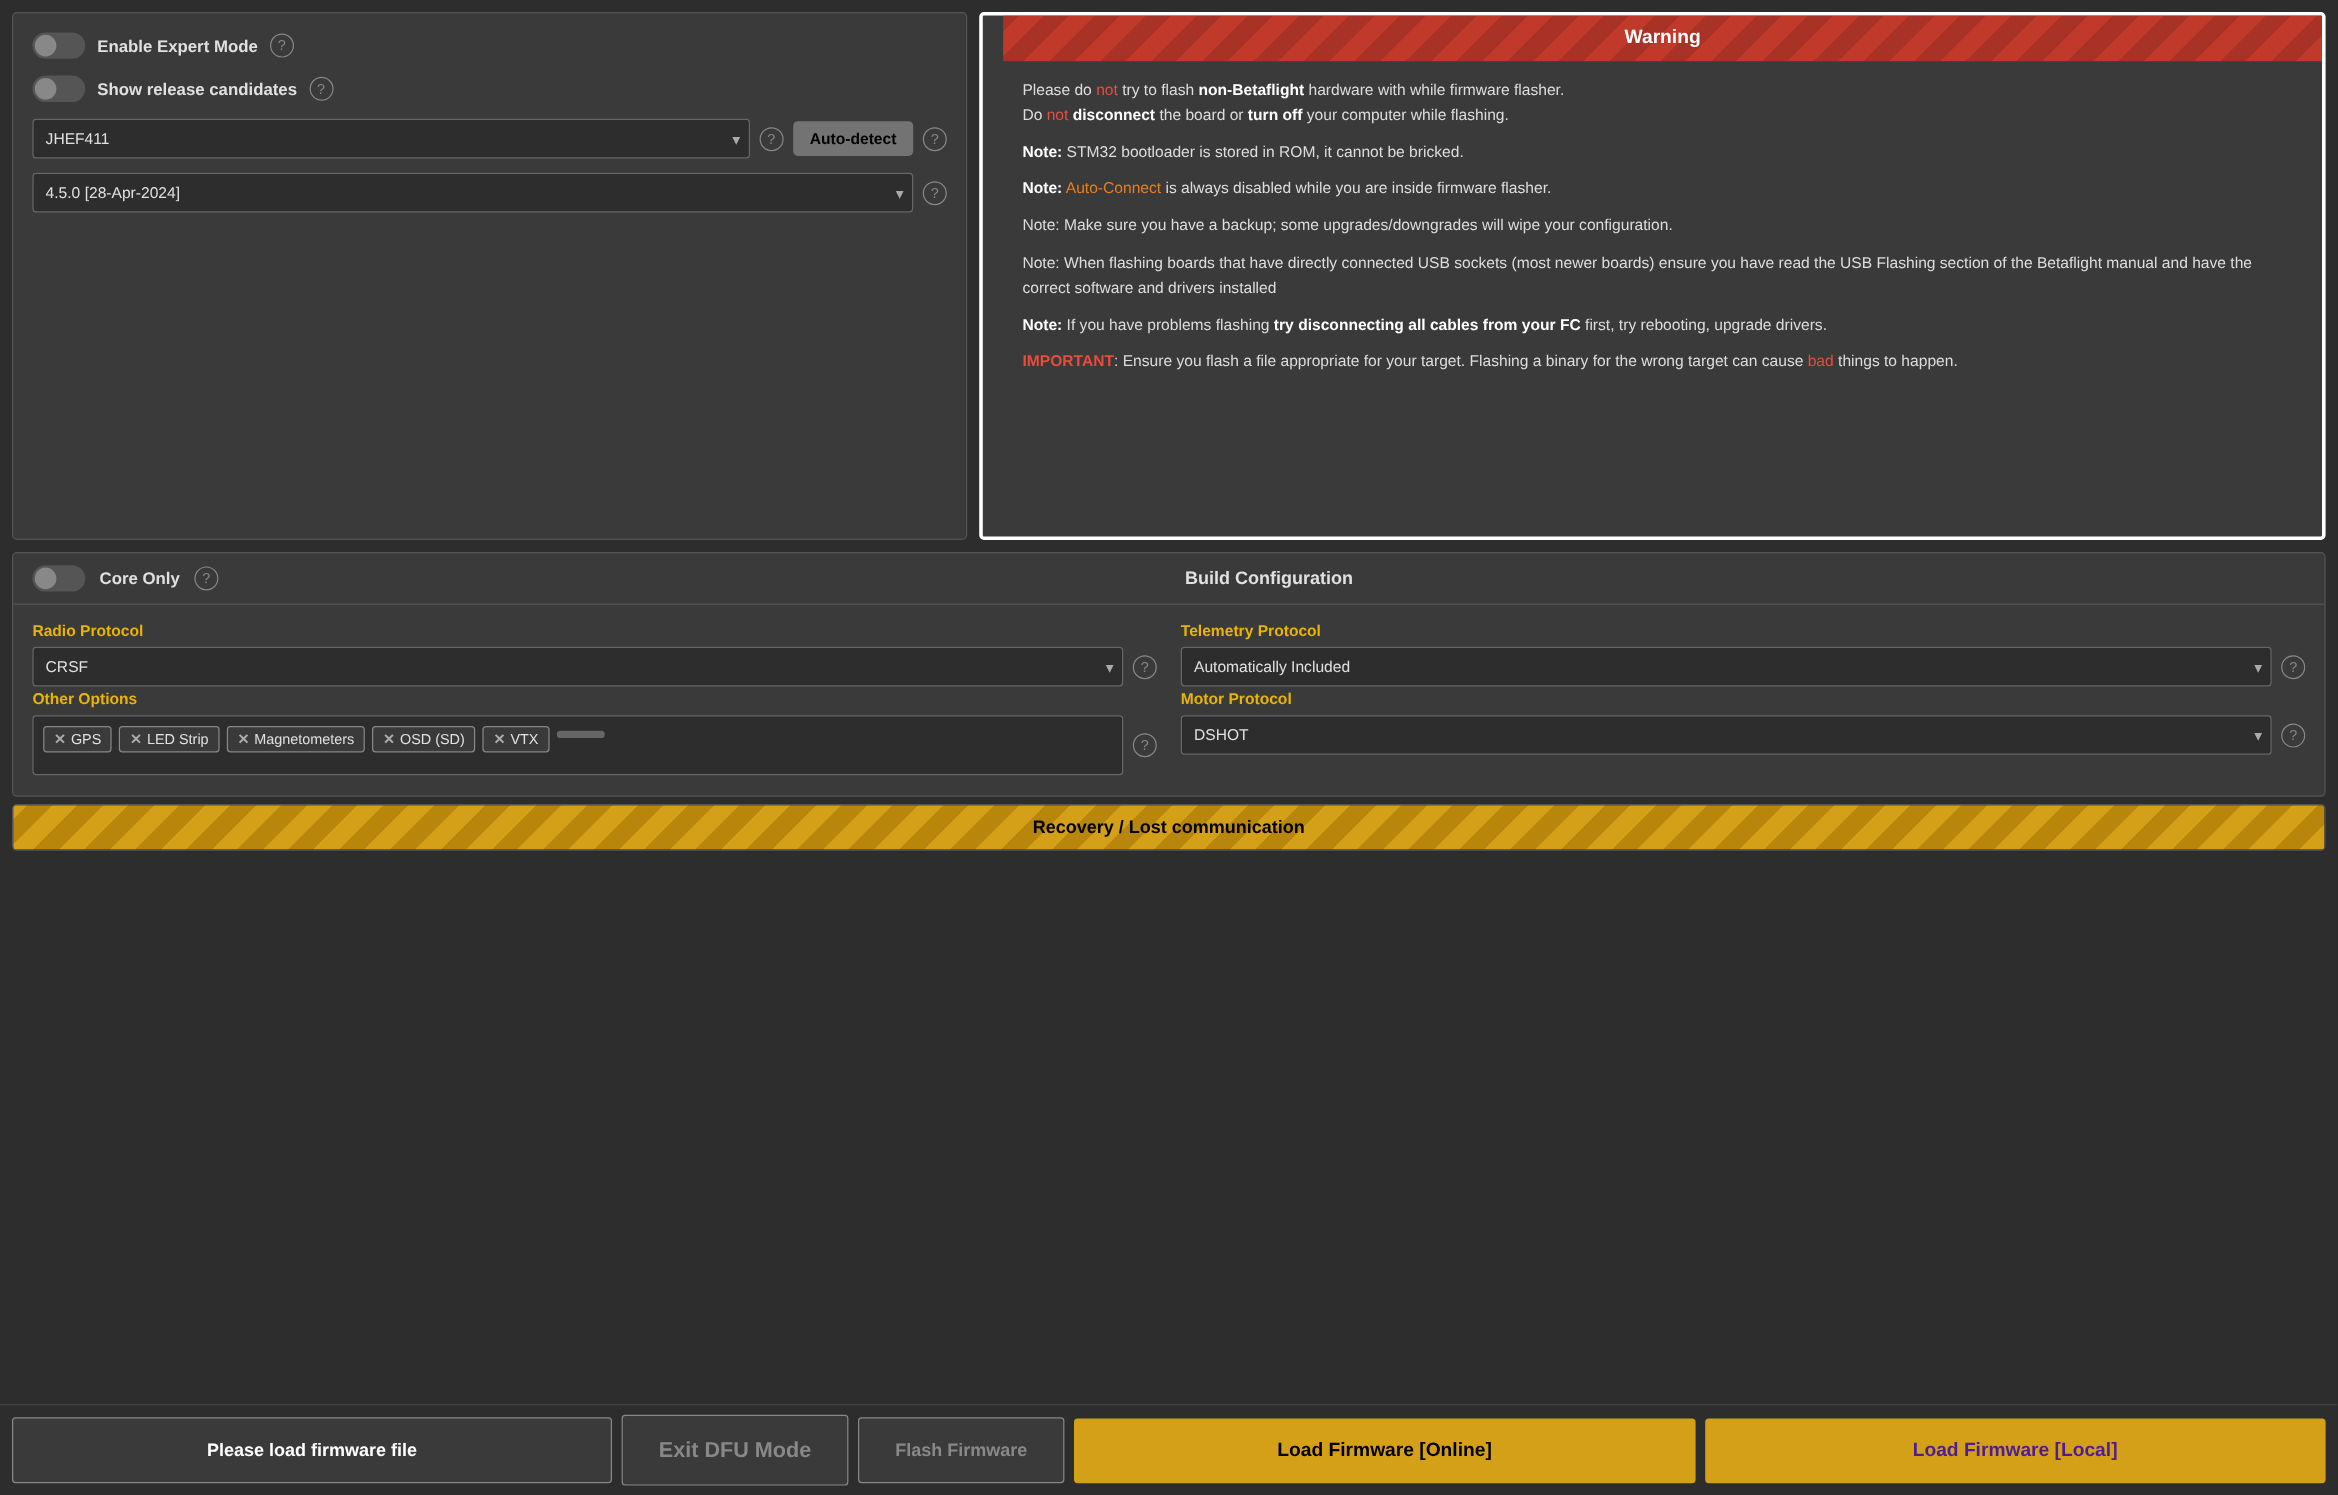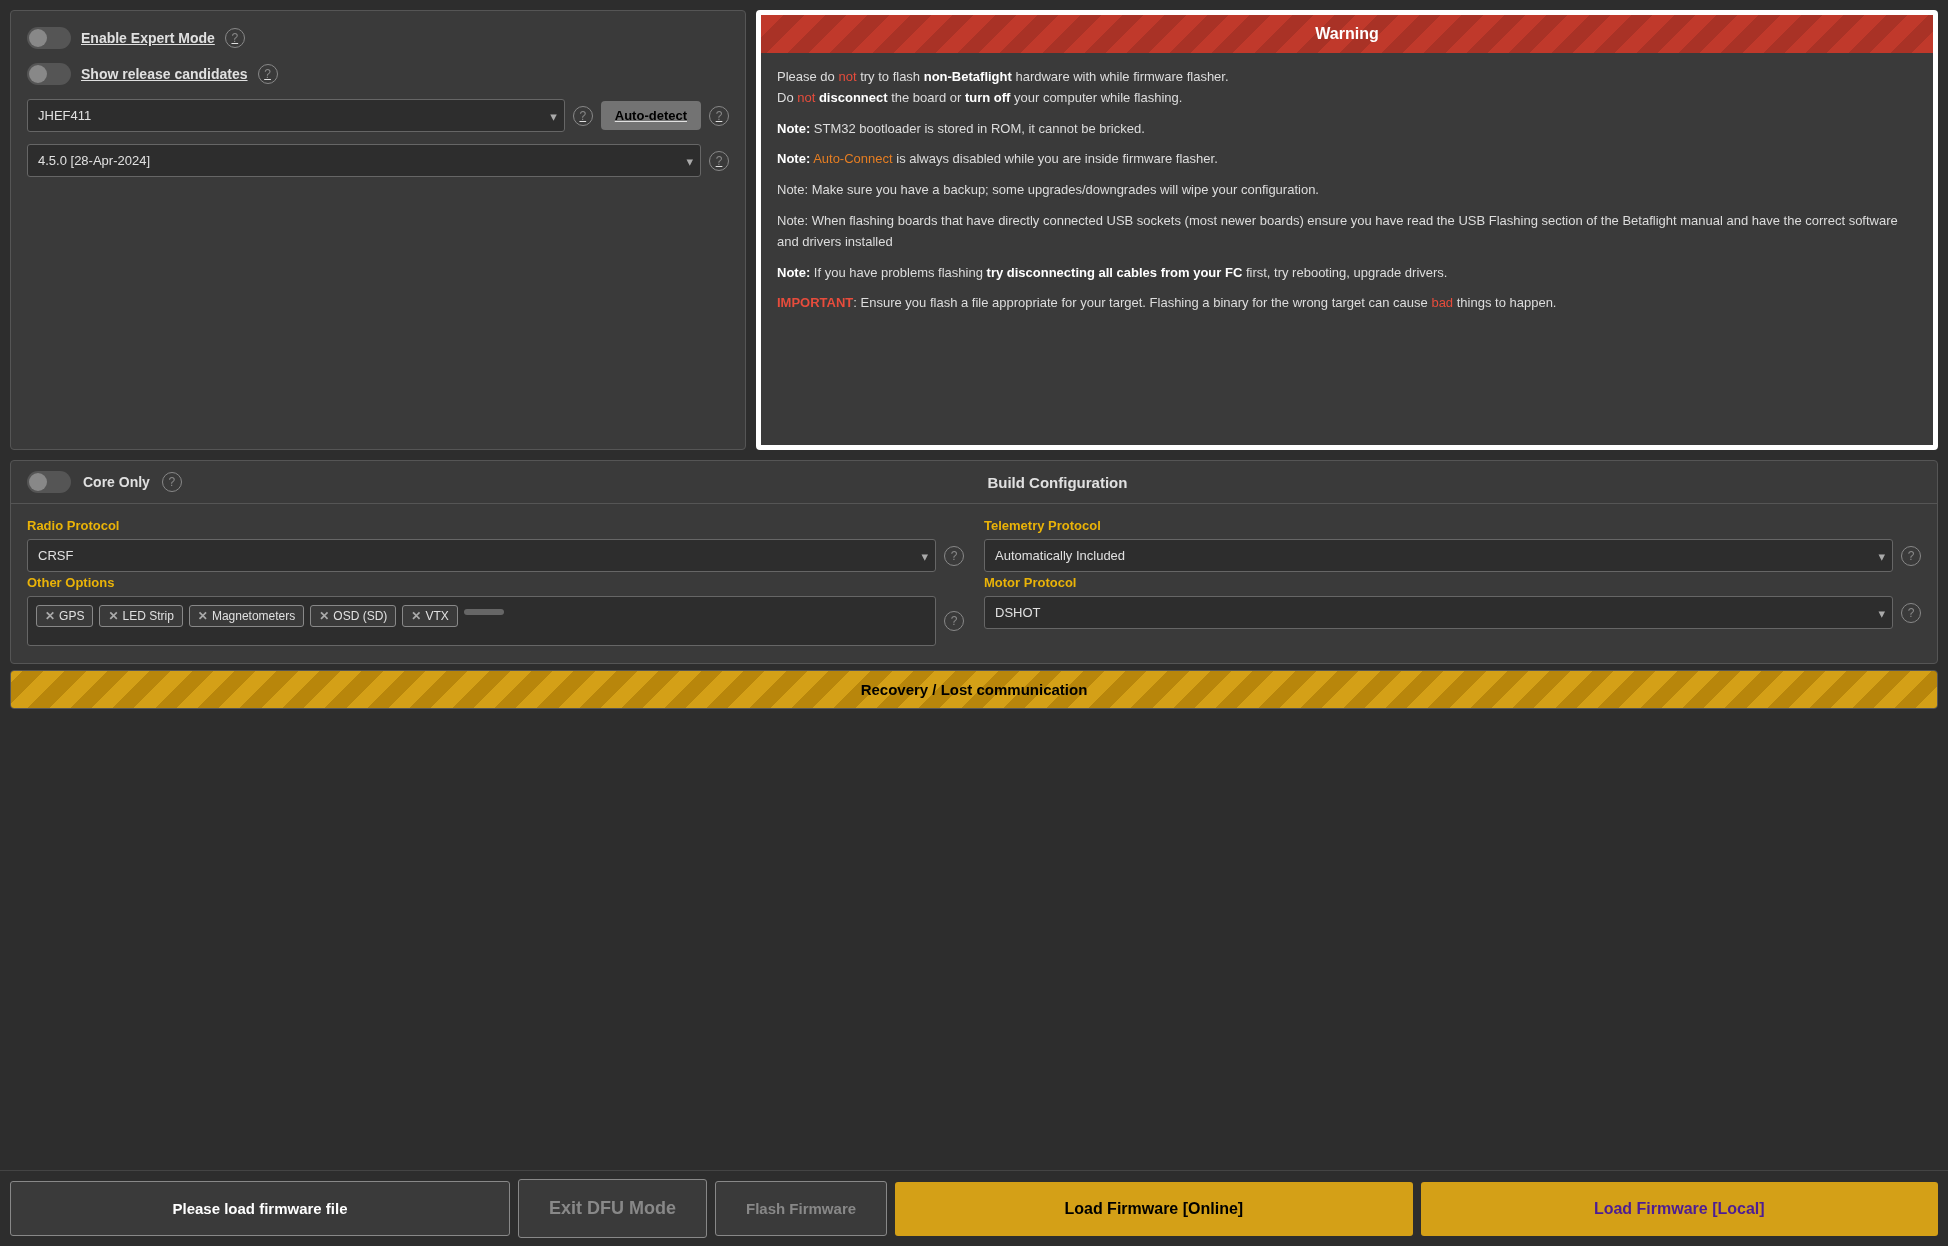--- a/index.html
+++ b/index.html
@@ -28,23 +28,22 @@
       gap: 10px;
       flex: 0 0 auto;
     }
 
     
     .left-panel {
       background: #3a3a3a;
       border: 1px solid #555;
       border-radius: 4px;
       padding: 16px;
-      width: 736px;
+      width: 796px;
       min-height: 440px;
-      text-decoration: underline;
     }
 
     .toggle-row {
       display: flex;
       align-items: center;
       margin-bottom: 14px;
       gap: 10px;
     }
 
     .toggle {
@@ -129,23 +128,24 @@
       padding: 7px 14px;
       font-size: 13px;
       font-weight: 700;
       cursor: pointer;
     }
 
     
     .warning-panel {
       flex: 1;
       background: #3a3a3a;
-      border: 5px solid #ffffff;
+      border: 3px solid #ffffff;
       border-radius: 4px;
       overflow: hidden;
+      padding-left: 17px;
     }
 
     .warning-header {
       background: repeating-linear-gradient(
         -45deg,
         #c0392b,
         #c0392b 15px,
         #a93226 15px,
         #a93226 30px
       );

